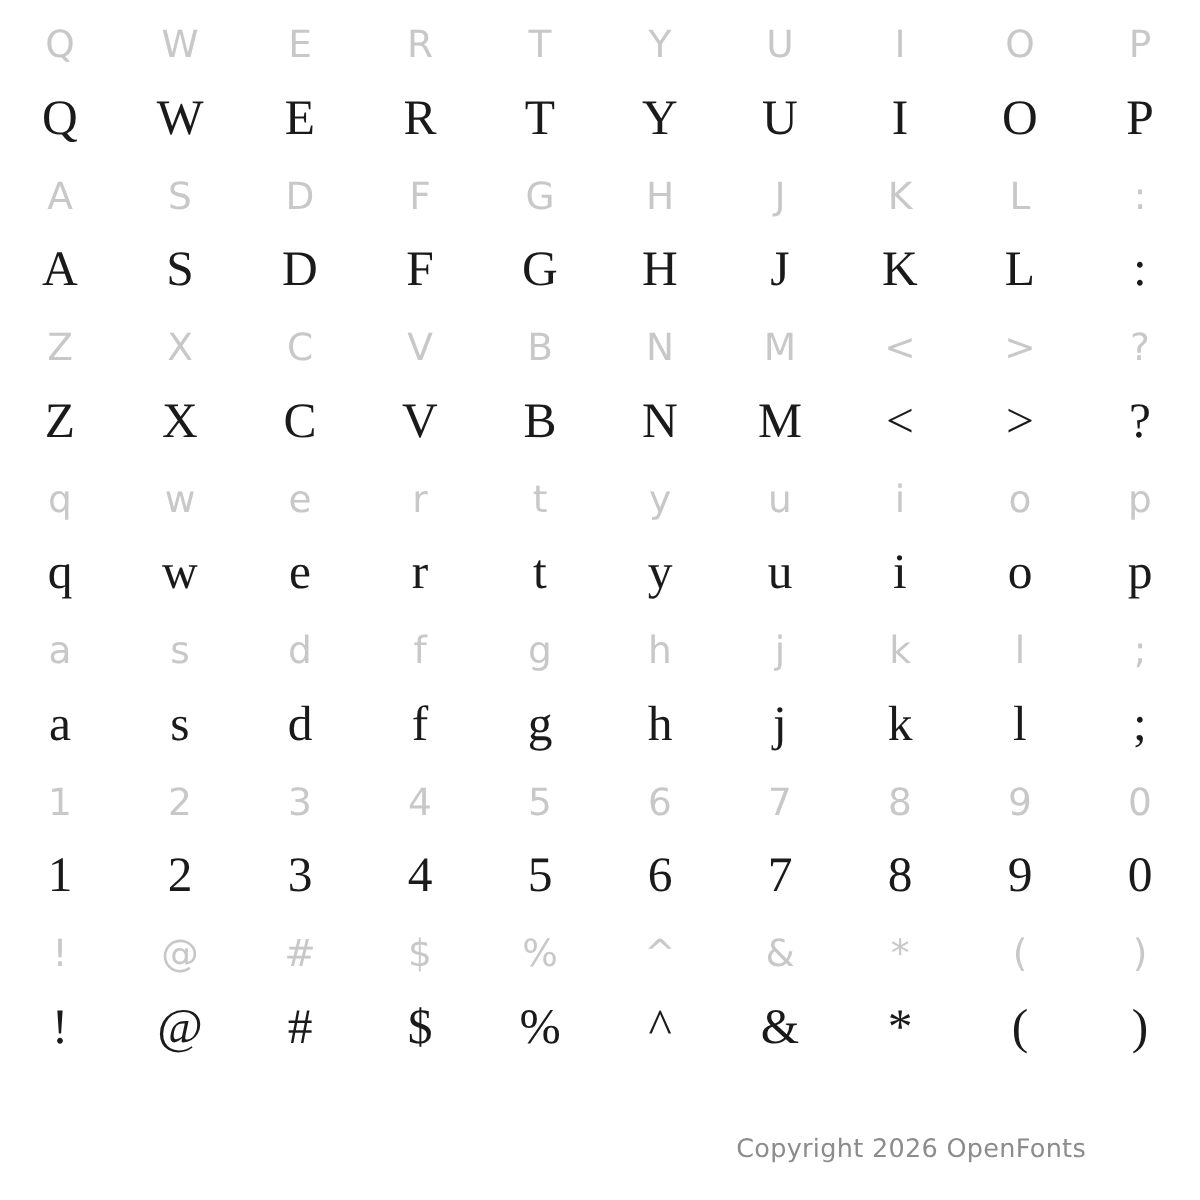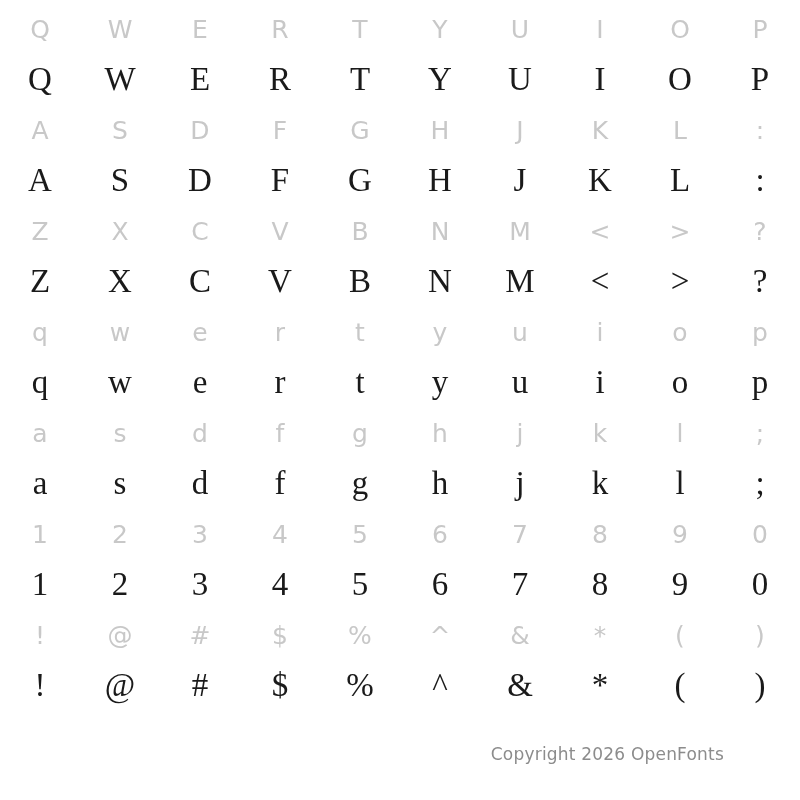--- a/index.html
+++ b/index.html
@@ -51,21 +51,21 @@
     font-family: "Liberation Serif", serif;
     font-size: 33px;
     height: 51px;
     display: flex;
     align-items: center;
     justify-content: center;
   }
   .footer {
     position: absolute;
     right: 76px;
-    bottom: 36px;
+    bottom: 24px;
     font-family: "DejaVu Sans", sans-serif;
     font-size: 17px;
     color: #8c8c8c;
     letter-spacing: 0.2px;
     white-space: nowrap;
     margin-top: 24px;
   }
 </style>
 </head>
 <body>

